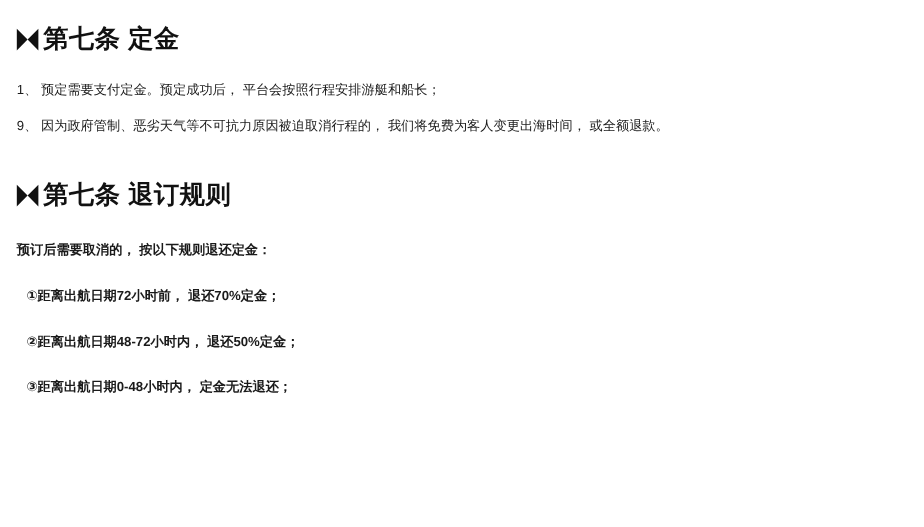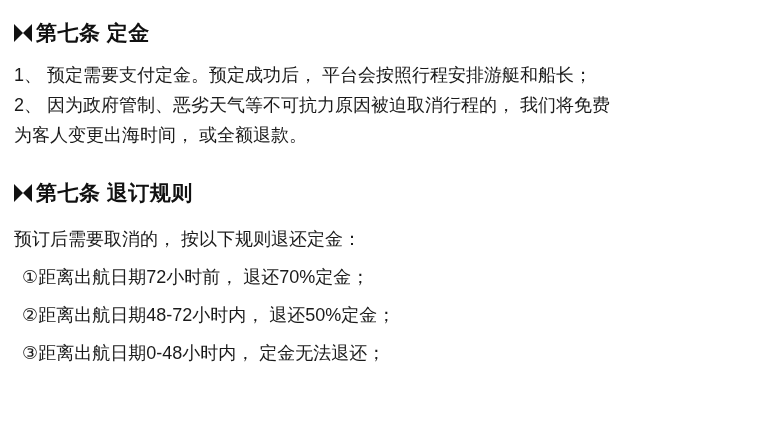--- a/index.html
+++ b/index.html
@@ -51,39 +51,40 @@
     top: -9px;
     width: 0;
     height: 0;
     border: 9px solid transparent;
     border-right-color: #111111;
   }
   .heading-text {
     white-space: pre;
   }
   .body-block {
-    font-size: 18px;
+    font-size: 11px;
     line-height: 30px;
     color: #1a1a1a;
   }
   .para {
     margin: 0;
     white-space: pre-wrap;
   }
   .sec1 {
     margin-top: 6px;
   }
   .sec1-body {
     margin-top: 12px;
   }
   .sec2 {
     margin-top: 28px;
   }
   .sec2-body {
     margin-top: 16px;
+    font-weight: bold;
   }
   .list {
     margin: 0;
     padding: 0;
     list-style: none;
   }
   .list li {
     margin: 8px;
     white-space: pre-wrap;
   }
@@ -93,21 +94,21 @@
 
 <div class="page">
 
   <div class="section sec1">
     <div class="section-heading">
       <span class="diamond"></span>
       <span class="heading-text">第七条 定金</span>
     </div>
     <div class="body-block sec1-body">
       <p class="para">1、 预定需要支付定金。预定成功后， 平台会按照行程安排游艇和船长；</p>
-      <p class="para">2、 因为政府管制、恶劣天气等不可抗力原因被迫取消行程的， 我们将免费为客人变更出海时间， 或全额退款。</p>
+      <p class="para">9、 因为政府管制、恶劣天气等不可抗力原因被迫取消行程的， 我们将免费为客人变更出海时间， 或全额退款。</p>
     </div>
   </div>
 
   <div class="section sec2">
     <div class="section-heading">
       <span class="diamond"></span>
       <span class="heading-text">第七条 退订规则</span>
     </div>
     <div class="body-block sec2-body">
       <p class="para">预订后需要取消的， 按以下规则退还定金：</p>

